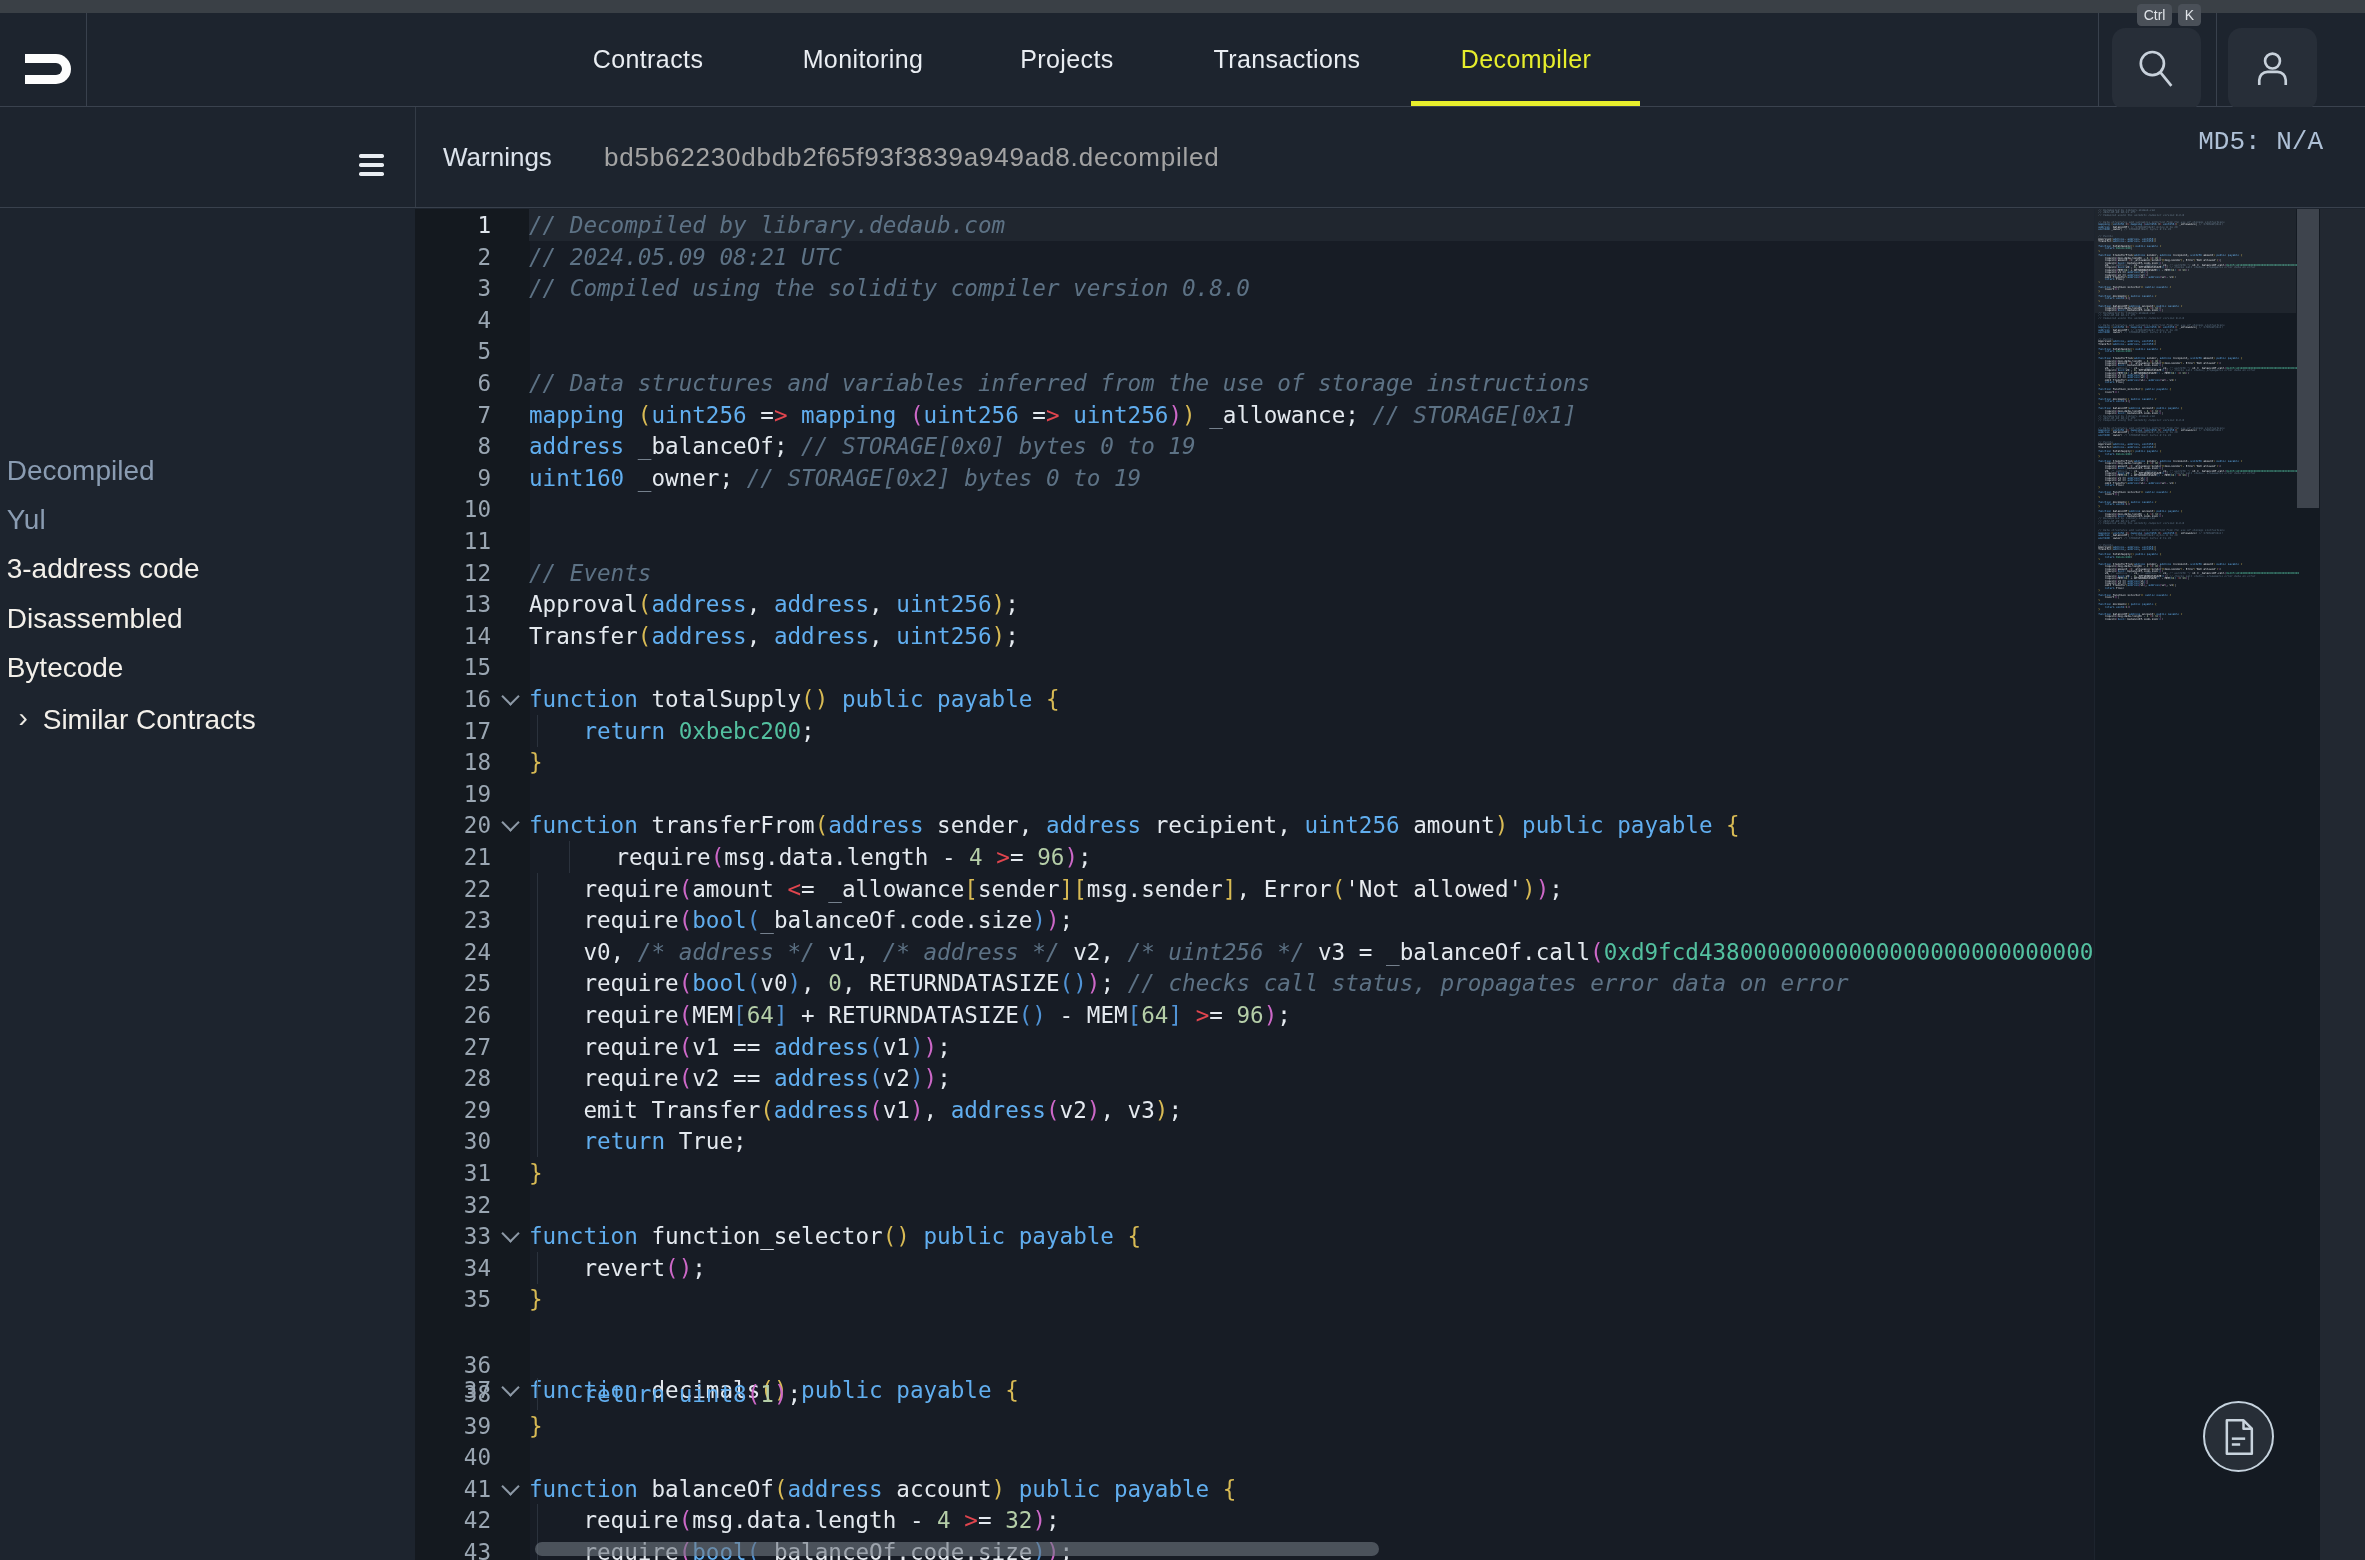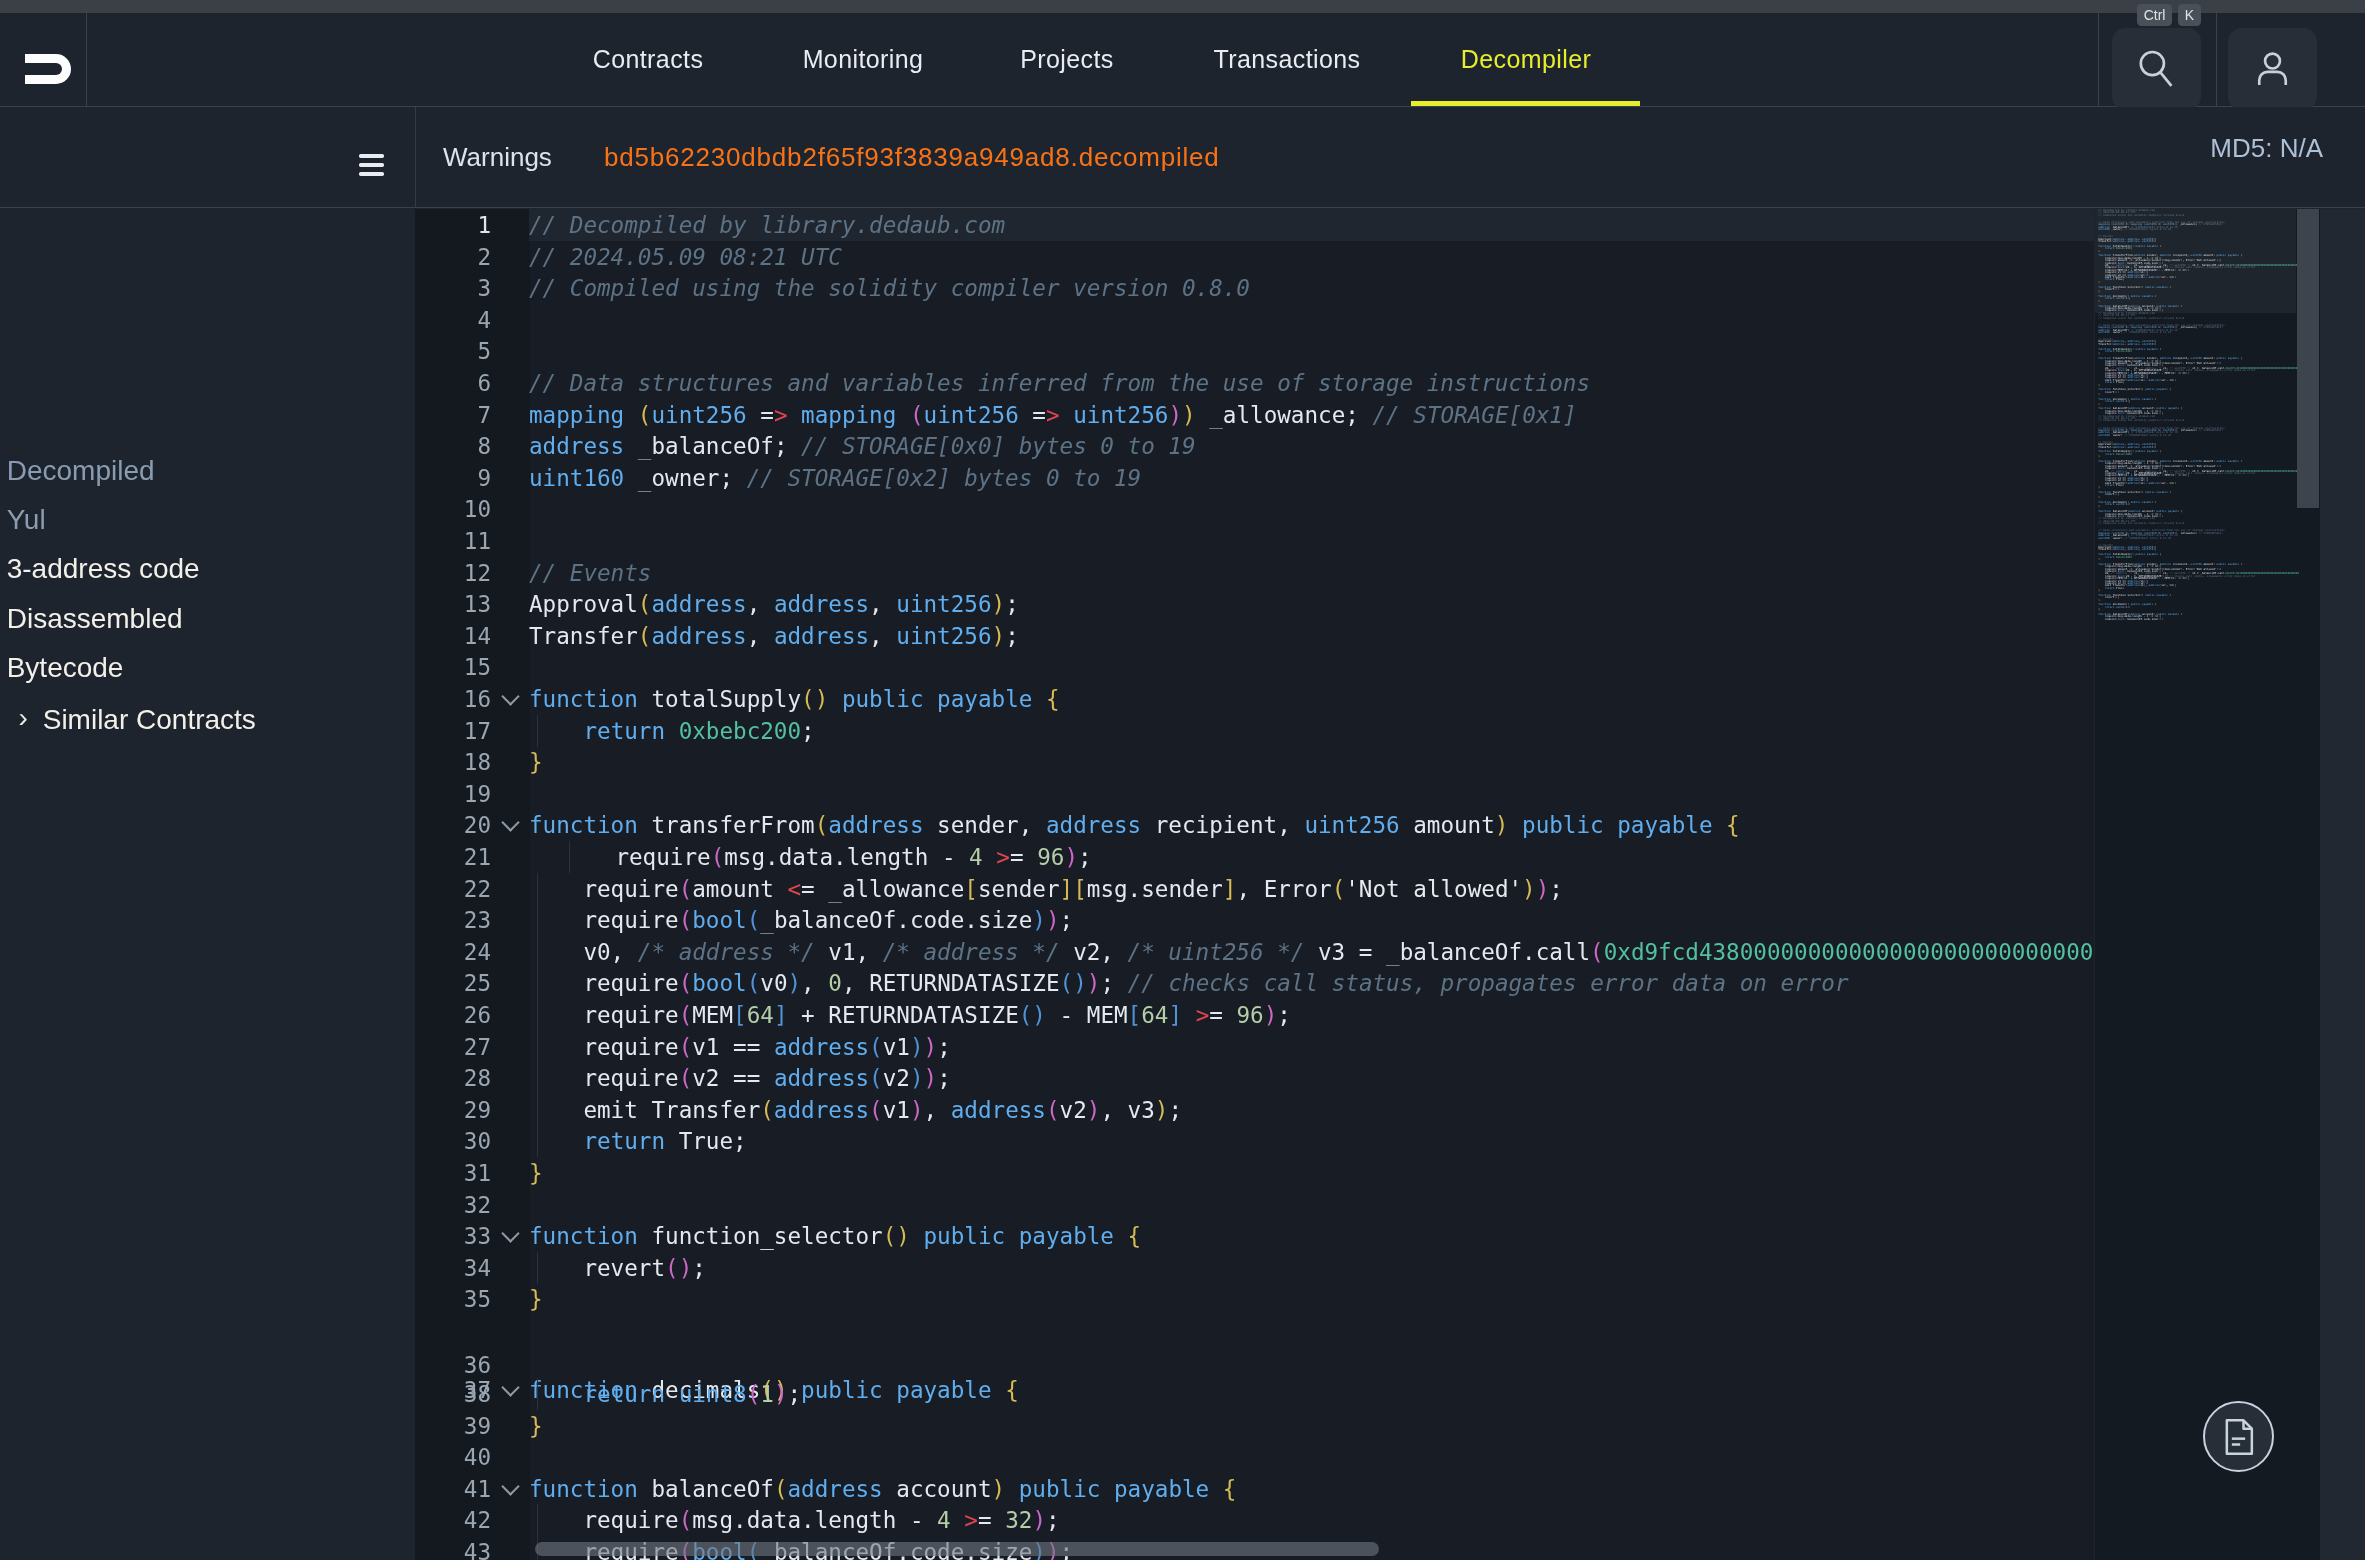--- a/index.html
+++ b/index.html
@@ -24,23 +24,23 @@
        padding:0 6.7px;height:22px;}
 
   
   .warnbar{position:absolute;left:0;top:107px;width:2366px;height:100px;background:#1d242e;
            border-bottom:1.7px solid #39414d;}
   .burger{position:absolute;left:359px;top:154px;width:25px;height:25px;cursor:pointer;}
   .burger span{display:block;width:25px;height:3.8px;background:#e9edf2;border-radius:1.7px;margin-bottom:5.4px;}
   .warn-label{position:absolute;left:443px;top:107px;height:100px;display:flex;align-items:center;
               color:#dce3ec;font-size:26px;cursor:pointer;}
   .file-label{position:absolute;left:604px;top:107px;height:100px;display:flex;align-items:center;
-              color:#f97316;font-size:26px;letter-spacing:0.8px;white-space:nowrap;}
-  .md5-label{position:absolute;right:43px;top:98px;height:100px;display:flex;align-items:center;
-             color:#aec0d6;font-size:26px;}
+              color:#a3a3a3;font-size:26px;letter-spacing:0.8px;white-space:nowrap;}
+  .md5-label{position:absolute;right:43px;top:92px;height:100px;display:flex;align-items:center;
+             color:#aec0d6;font-size:26px;font-family:Liberation Mono, monospace;}
 
   
   .sidebar{position:absolute;left:0;top:209px;width:415px;height:1352px;background:#1d242e;
            border-right:0.8px solid #333b46;}
   .side-item{position:absolute;left:6.7px;height:42px;display:flex;align-items:center;
              font-size:28px;color:#f3f0ea;cursor:pointer;white-space:nowrap;}
   .side-item.muted{color:#8a9cb2;}
   .side-chev{color:#eceae4;font-size:28px;margin:0 15px 3.3px 11.7px;}
 
   

